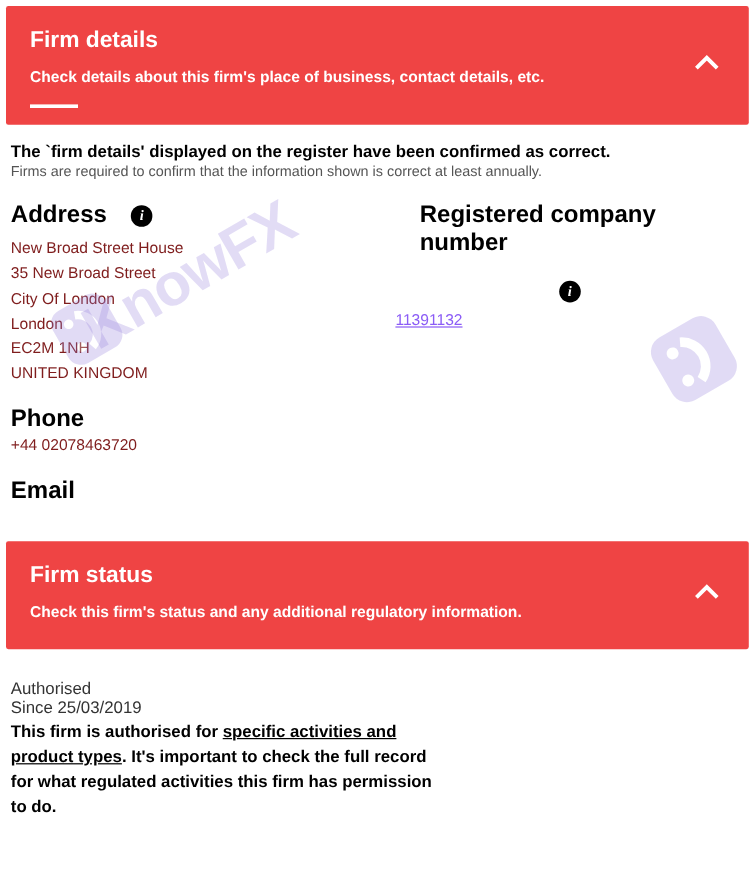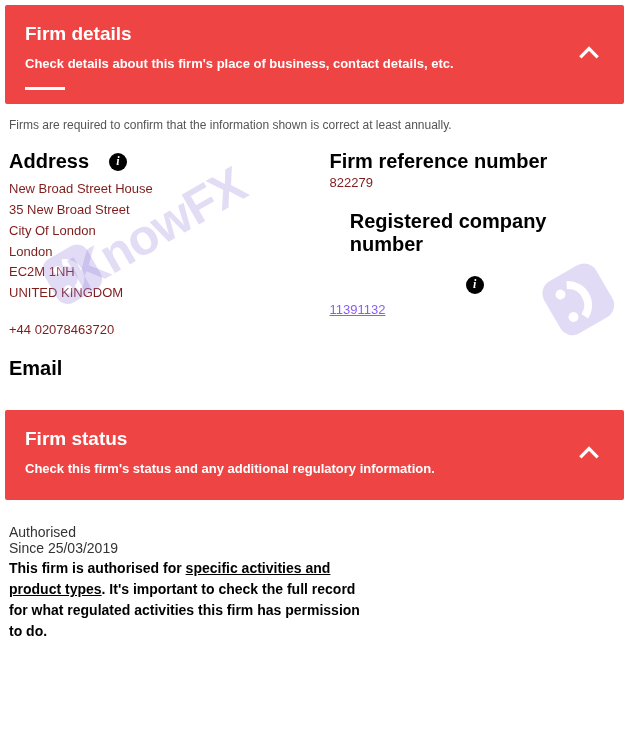--- a/index.html
+++ b/index.html
@@ -135,51 +135,49 @@
     <div class="desc">Check details about this firm's place of business, contact details, etc.</div>
     <div class="underline"></div>
     <div class="chevron">
       <svg viewBox="0 0 24 24">
           <path d="M4 16 L12 8 L20 16"></path>
         </svg>
     </div>
   </div>
 
   <div class="content">
+    <div class="confirm-line">The `firm details' displayed on the register have been confirmed as correct.</div>
     <div class="confirm-sub">Firms are required to confirm that the information shown is correct at least annually.</div>
 
     <div class="two-col">
       <div class="col">
         <div class="block">
           <div class="heading-row">
             <div class="h3">Address</div>
             <span class="info-icon">i</span>
           </div>
           <div class="body-text">
             <div>New Broad Street House</div>
             <div>35 New Broad Street</div>
             <div>City Of London</div>
             <div>London</div>
             <div>EC2M 1NH</div>
             <div>UNITED KINGDOM</div>
           </div>
         </div>
         <div class="block">
+          <div class="h3">Phone</div>
           <div class="body-text">+44 02078463720</div>
         </div>
         <div class="block">
           <div class="h3">Email</div>
         </div>
       </div>
 
       <div class="col">
-        <div class="block">
-          <div class="h3">Firm reference number</div>
-          <div class="body-text">822279</div>
-        </div>
         <div class="block">
           <div class="heading-row spaced">
             <div class="h3" style="max-width:250px">Registered company number</div>
             <span class="info-icon">i</span>
           </div>
           <a href="#" class="link">11391132</a>
         </div>
       </div>
     </div>
   </div>

